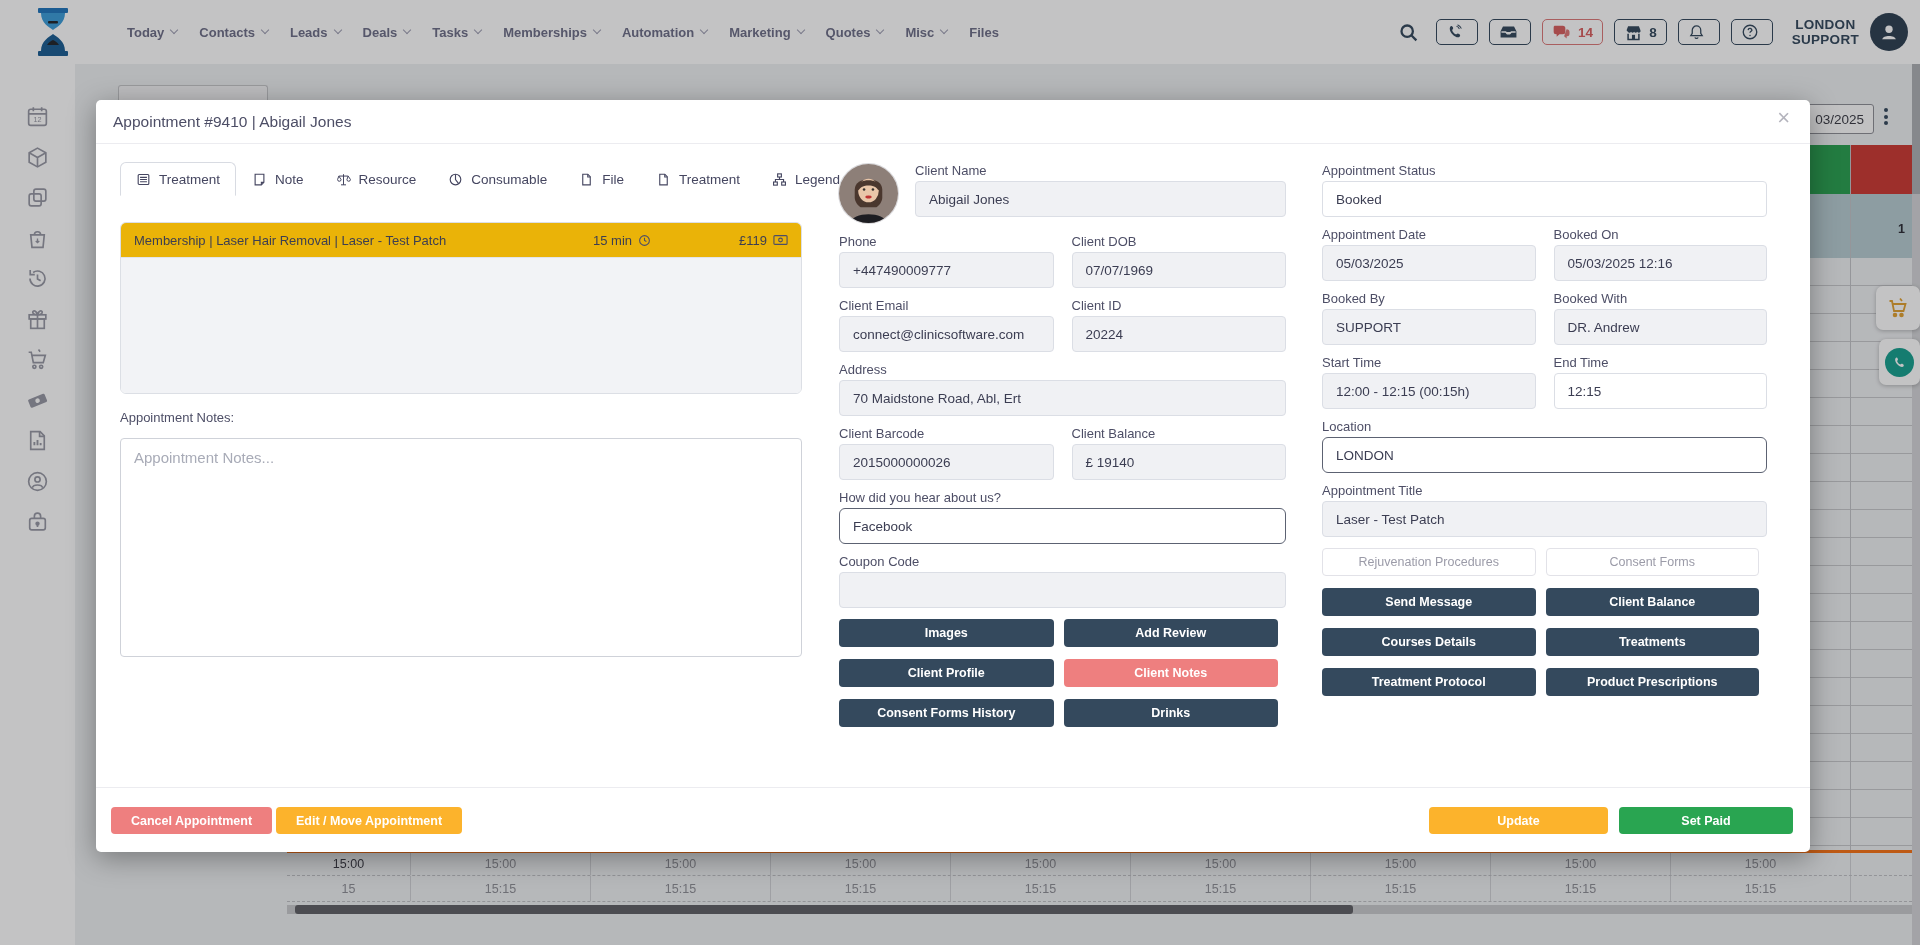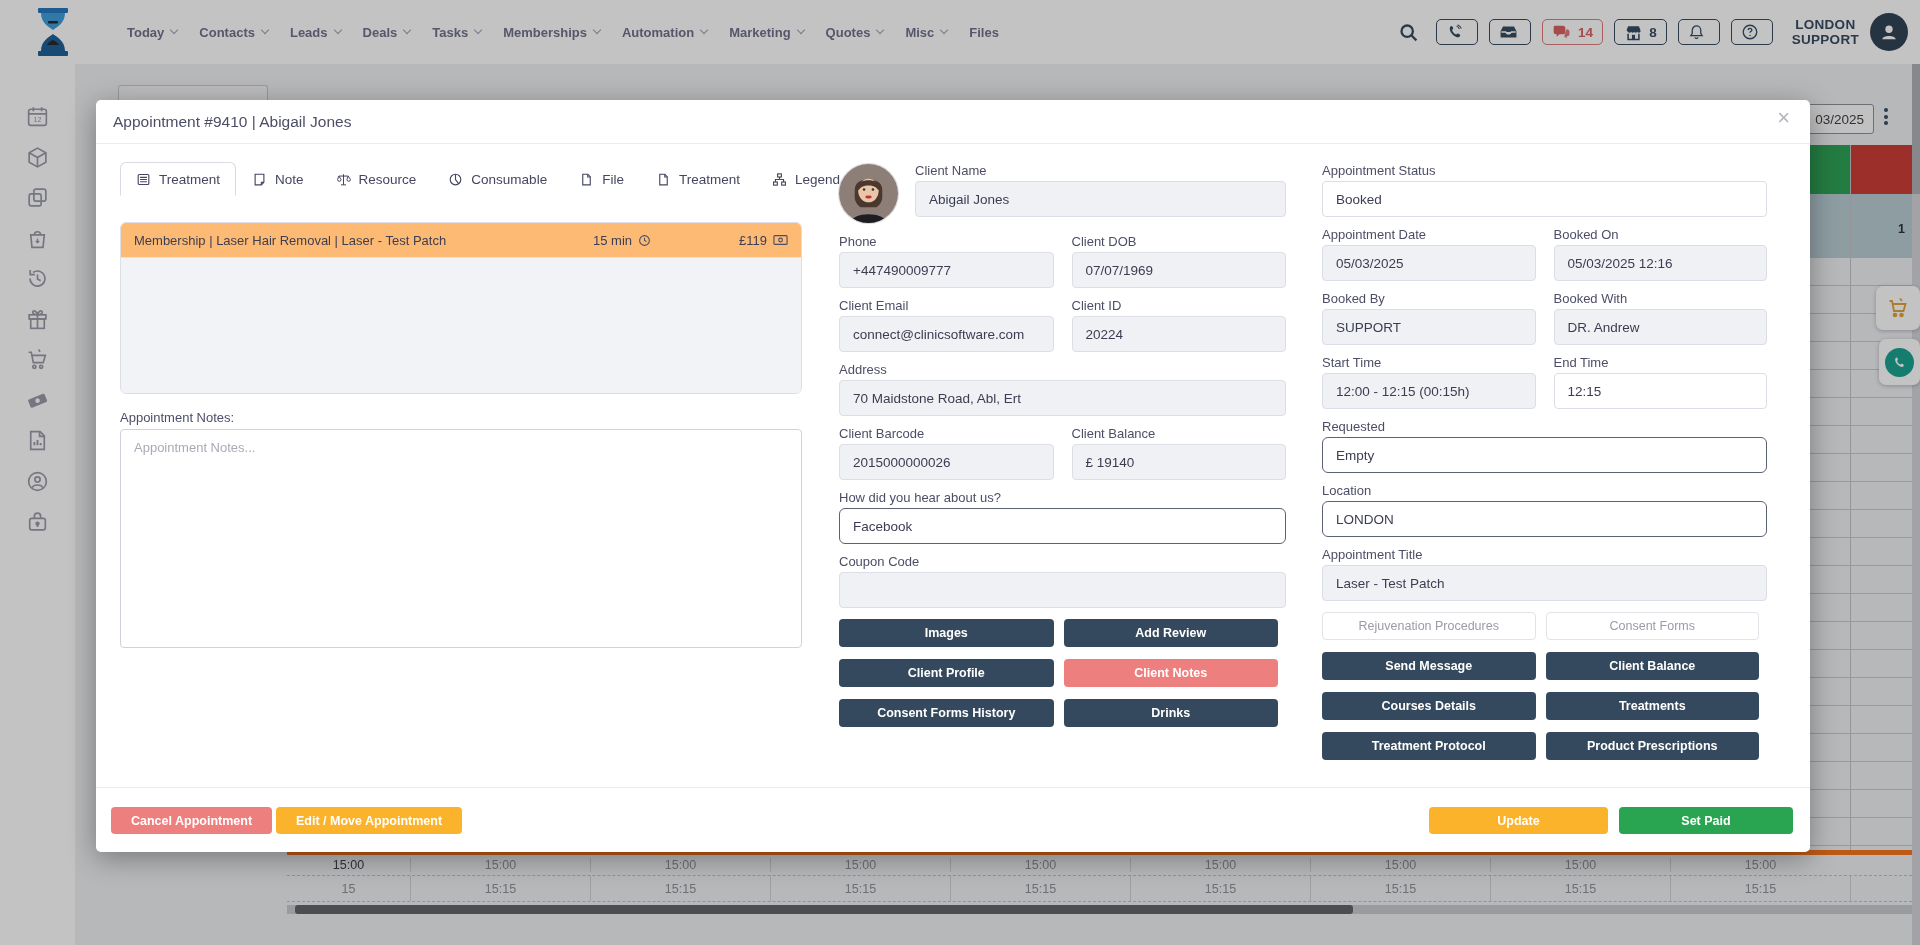--- a/index.html
+++ b/index.html
@@ -43,21 +43,21 @@
   .bg-partial { position:absolute; left:1898px; top:222px; font-size:12.5px; font-weight:bold; color:#2c2d36; z-index:2; }
   .bg-right-rows { position:absolute; left:1808px; top:258px; width:112px; height:592px; z-index:1;
     background:repeating-linear-gradient(to bottom, transparent 0 27px, #c6c7ca 27px 28px); }
   .float-btn { position:absolute; background:#fff; border-radius:7px; box-shadow:0 1px 4px rgba(0,0,0,.25); display:flex; align-items:center; justify-content:center; z-index:2; cursor:pointer; }
   .float-cart { left:1876px; top:286px; width:44px; height:44px; }
   .float-phone { left:1879px; top:339px; width:41px; height:46px; }
   .teal-circle { width:29px; height:29px; border-radius:50%; background:#17a08f; display:flex; align-items:center; justify-content:center; }
 
   .bg-grid { position:absolute; left:287px; top:850px; z-index:1; }
   .bg-row { display:flex; height:26px; border-bottom:1px dashed #bfc0c4; }
-  .bg-row.top { border-top:5px solid #f97316;align-items:center; }
+  .bg-row.top { border-top:3px solid #f97316; }
   .cell { width:180px; display:flex; align-items:center; justify-content:center; font-size:12.5px; color:#8e8f96; border-left:1px solid #cfd0d4; }
   .cell.gutter { width:123px; border-left:none; color:#3c3d46; }
   .cell.partial { width:62px; }
   .hscroll { position:absolute; left:287px; top:905px; width:1625px; height:9px; background:#c9cacd; z-index:1; }
   .hthumb { margin-left:8px; width:1058px; height:9px; background:#606166; border-radius:3px; cursor:grab; }
   .vscroll { position:absolute; right:0; top:64px; bottom:0; width:8px; background:#d4d5d8; z-index:1; }
   .vthumb { width:8px; height:130px; background:#aeb0b4; cursor:grab; }
 
   
   .overlay { position:absolute; inset:0; background:rgba(15,15,20,0.25); z-index:10; }
@@ -73,28 +73,28 @@
   .col-right { position:absolute; left:1226px; top:64px; width:445px; }
 
   
   .tabs { display:flex; height:34px; align-items:stretch; }
   .tab { display:flex; align-items:center; gap:8px; padding:0 15px; font-size:13.5px; color:#454660; cursor:pointer; border:1px solid transparent; }
   .tab.active { border:1px solid #d8dbe2; border-bottom-color:#fff; border-radius:6px 6px 0 0; }
   .tab svg { width:15px; height:15px; }
 
   
   .treat-card { margin-top:26px; border:1px solid #dcdfe5; border-radius:6px; height:172px; overflow:hidden; }
-  .treat-head { height:35px; background:#fdba74; border-bottom:1px solid #e2e4e9; display:flex; align-items:center; padding:0 13px; font-size:13px; color:#3c3e52; cursor:pointer; }
+  .treat-head { height:35px; background:#eab308; border-bottom:1px solid #e2e4e9; display:flex; align-items:center; padding:0 13px; font-size:13px; color:#3c3e52; cursor:pointer; }
   .treat-name { flex:1; }
   .treat-dur { display:flex; align-items:center; gap:6px; }
   .treat-price { display:flex; align-items:center; gap:6px; margin-left:88px; }
   .treat-body { height:137px; background:#f2f3f6; }
 
   .notes-label { margin-top:16px; font-size:13px; color:#4d4e66; }
-  .notes-area { margin-top:4px; width:682px; height:219px; border:1px solid #cfd2d9; border-radius:4px; padding:10px 13px; font-size:13px; color:#5a5c70; background:#fff; font-family:inherit; resize:none; }
+  .notes-area { margin-top:13px; width:682px; height:219px; border:1px solid #cfd2d9; border-radius:4px; padding:10px 13px; font-size:15px; color:#5a5c70; background:#fff; font-family:inherit; resize:none; }
   .notes-area::placeholder { color:#a8abb7; }
 
   
   .f-label { font-size:13px; color:#4d4e66; line-height:14px; margin-bottom:3px; display:block; }
   .inp { height:36px; display:flex; align-items:center; padding:0 13px; background:#f0f1f4; border:1px solid #dbdee5; border-radius:4px; font-size:13.5px; color:#3b3d52; white-space:nowrap; overflow:hidden; }
   .inp.white { background:#fff; }
   .inp.dark { background:#fff; border:1px solid #5c6272; border-radius:6px; }
   .row2 { display:flex; gap:18px; margin-bottom:11px; }
   .row2 > .fld { flex:1; min-width:0; }
   .row1 { margin-bottom:11px; }
@@ -553,24 +553,20 @@
       <div class="fld">
         <label class="f-label">Start Time</label>
         <div class="inp">12:00 - 12:15 (00:15h)</div>
       </div>
       <div class="fld">
         <label class="f-label">End Time</label>
         <div class="inp white">12:15</div>
       </div>
     </div>
 
-    <div class="row1">
-      <label class="f-label">Requested</label>
-      <div class="inp dark">Empty</div>
-    </div>
 
     <div class="row1">
       <label class="f-label">Location</label>
       <div class="inp dark">LONDON</div>
     </div>
 
     <div class="row1">
       <label class="f-label">Appointment Title</label>
       <div class="inp">Laser - Test Patch</div>
     </div>

